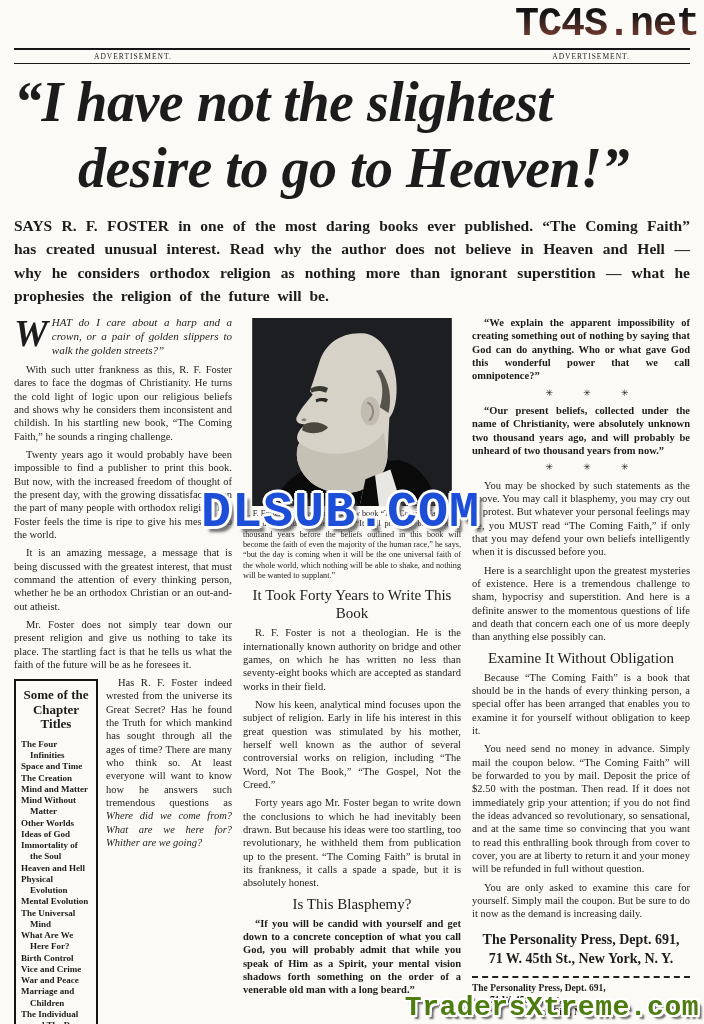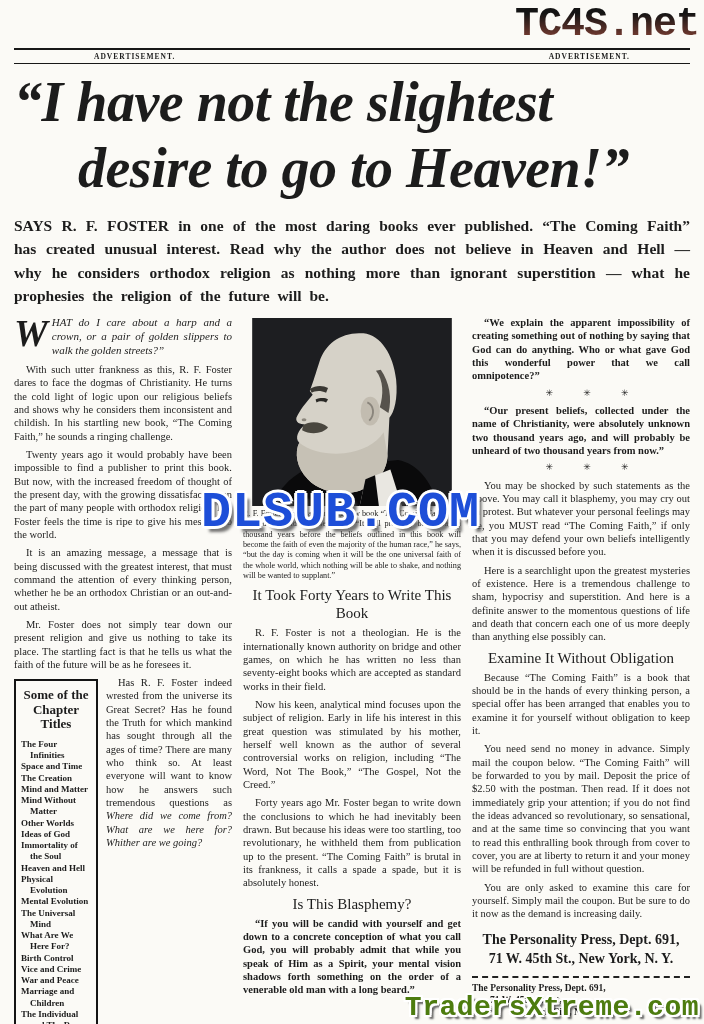--- a/index.html
+++ b/index.html
@@ -29,21 +29,21 @@
                  0 -2px 0 #fff,0 2px 0 #fff,-2px 0 0 #fff,2px 0 0 #fff,
                  4px 4px 2px rgba(60,60,60,.8);
   }
 
   
   .masthead{
     margin-top:48px;border-top:2px solid #181818;border-bottom:1px solid #181818;
     display:flex;justify-content:space-between;align-items:center;
     padding:2px 60px 2px 80px;
   }
-  .adv{font-size:7.5px;font-weight:bold;letter-spacing:1px;}
+  .adv{font-size:7.5px;font-weight:normal;letter-spacing:1px;}
 
   
   .headline{margin-top:6px;font-size:56px;line-height:1.17;font-weight:bold;font-style:italic;letter-spacing:-0.5px;}
   .headline .l2{margin-left:64px;}
 
   
   .deck{
     margin:13px 0 9px;font-size:15.5px;font-weight:bold;line-height:1.5;
     text-align:justify;word-spacing:4px;
   }

